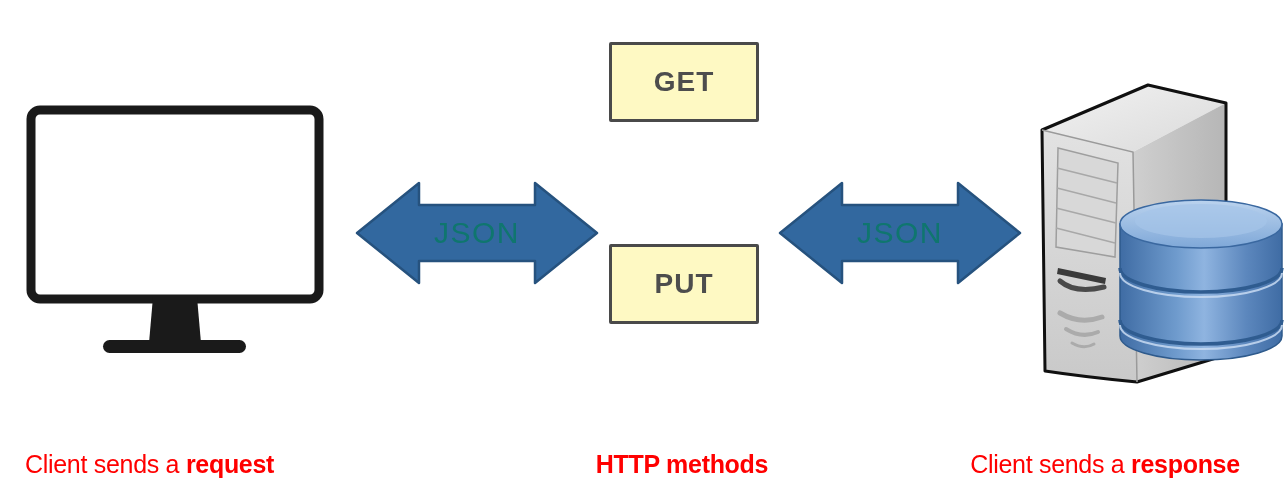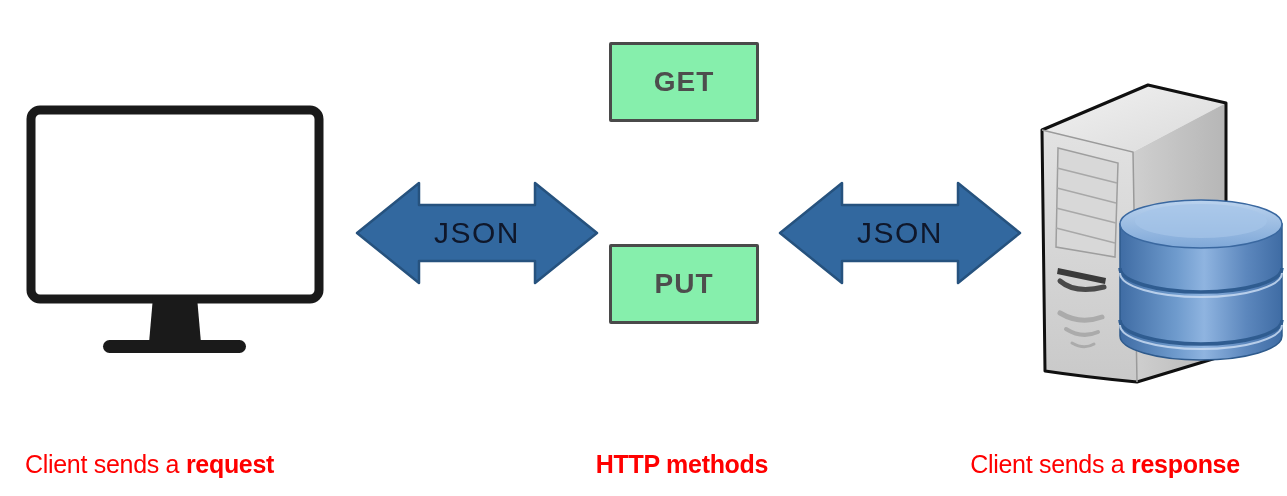--- a/index.html
+++ b/index.html
@@ -4,31 +4,31 @@
 <style>
   html,body{margin:0;padding:0;background:#ffffff;}
   #canvas{
     position:relative;width:1287px;height:496px;background:#ffffff;
     font-family:"Liberation Sans", sans-serif;overflow:hidden;
   }
   .abs{position:absolute;}
   
   .method-box{
     position:absolute;left:609px;width:150px;height:80px;
-    background:#86efac;border:3px solid #4A4A4A;border-radius:2px;
+    background:#fef9c3;border:3px solid #4A4A4A;border-radius:2px;
     box-sizing:border-box;display:flex;align-items:center;justify-content:center;
   }
   .method-label{
     font-weight:bold;font-size:28px;color:#4D4D4D;letter-spacing:1px;
   }
   
   .arrow-wrap{position:absolute;top:181px;width:244px;height:104px;}
   .arrow-label{
     position:absolute;inset:0;display:flex;align-items:center;justify-content:center;
-    color:#0f172a;font-size:30px;letter-spacing:1.5px;
+    color:#0f766e;font-size:30px;letter-spacing:1.5px;
   }
   
   .caption{
     position:absolute;top:444px;height:44px;color:#FF0000;
     font-size:25px;line-height:40px;letter-spacing:-0.3px;white-space:nowrap;
   }
   .caption b{font-weight:bold;}
 </style>
 </head>
 <body>

